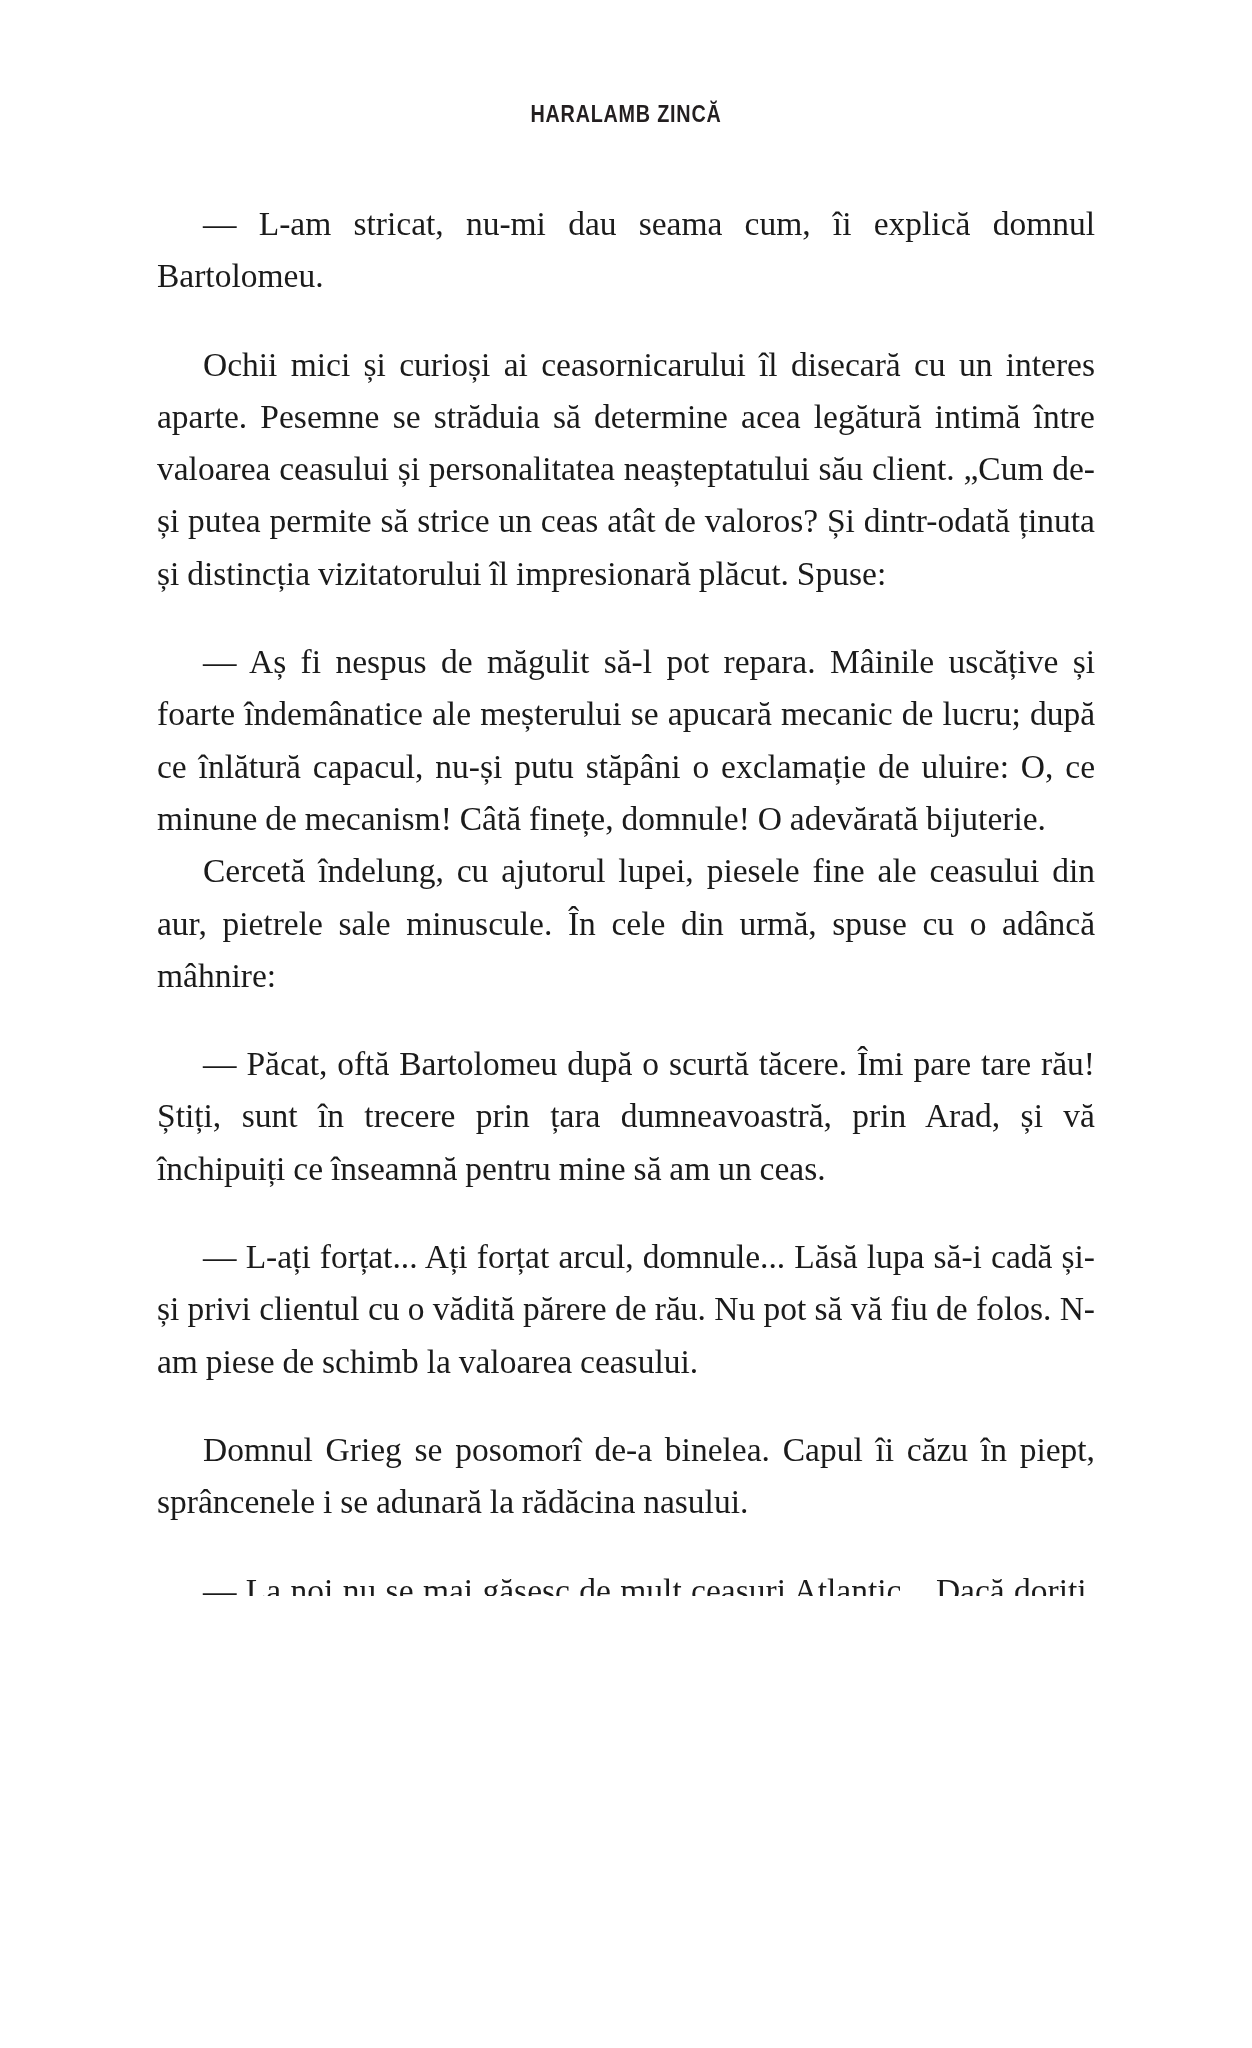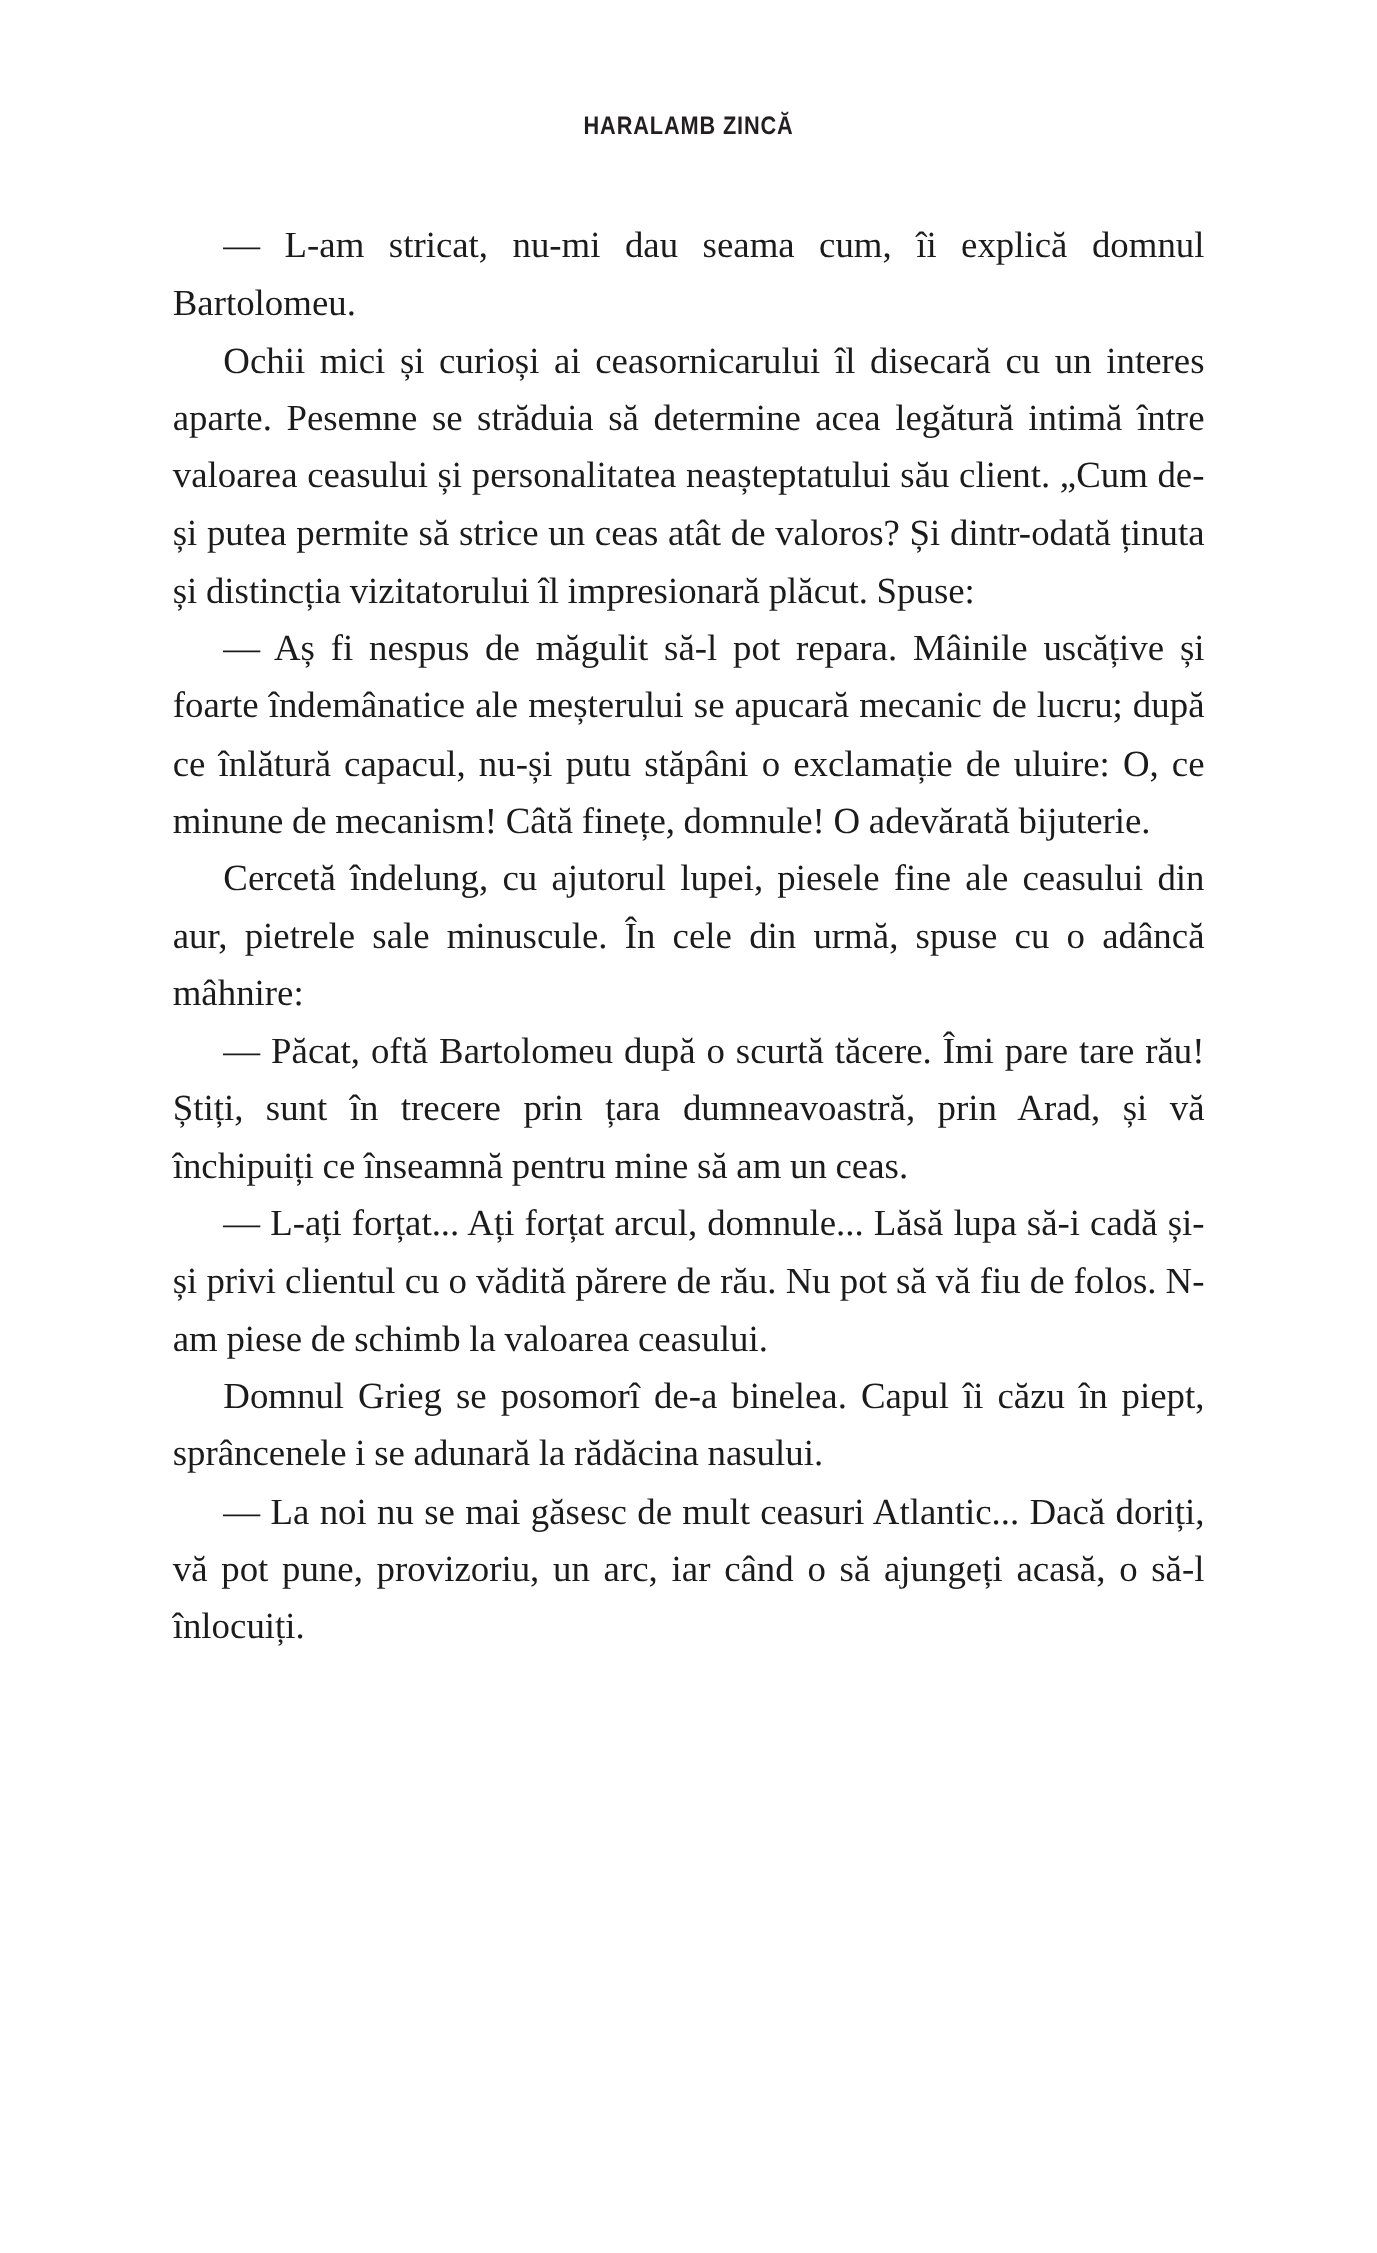--- a/index.html
+++ b/index.html
@@ -53,20 +53,21 @@
     text-justify: inter-word;
     margin: 0;
     text-indent: 46px;
     hyphens: manual;
     -webkit-hyphens: manual;
   }
 
   
   .para.tight {
     word-spacing: -0.5px;
+    margin-top: 36px;
   }
 
   .para.loose {
     word-spacing: 0.4px;
   }
 
   
   .folio {
     position: absolute;
     left: 0;

